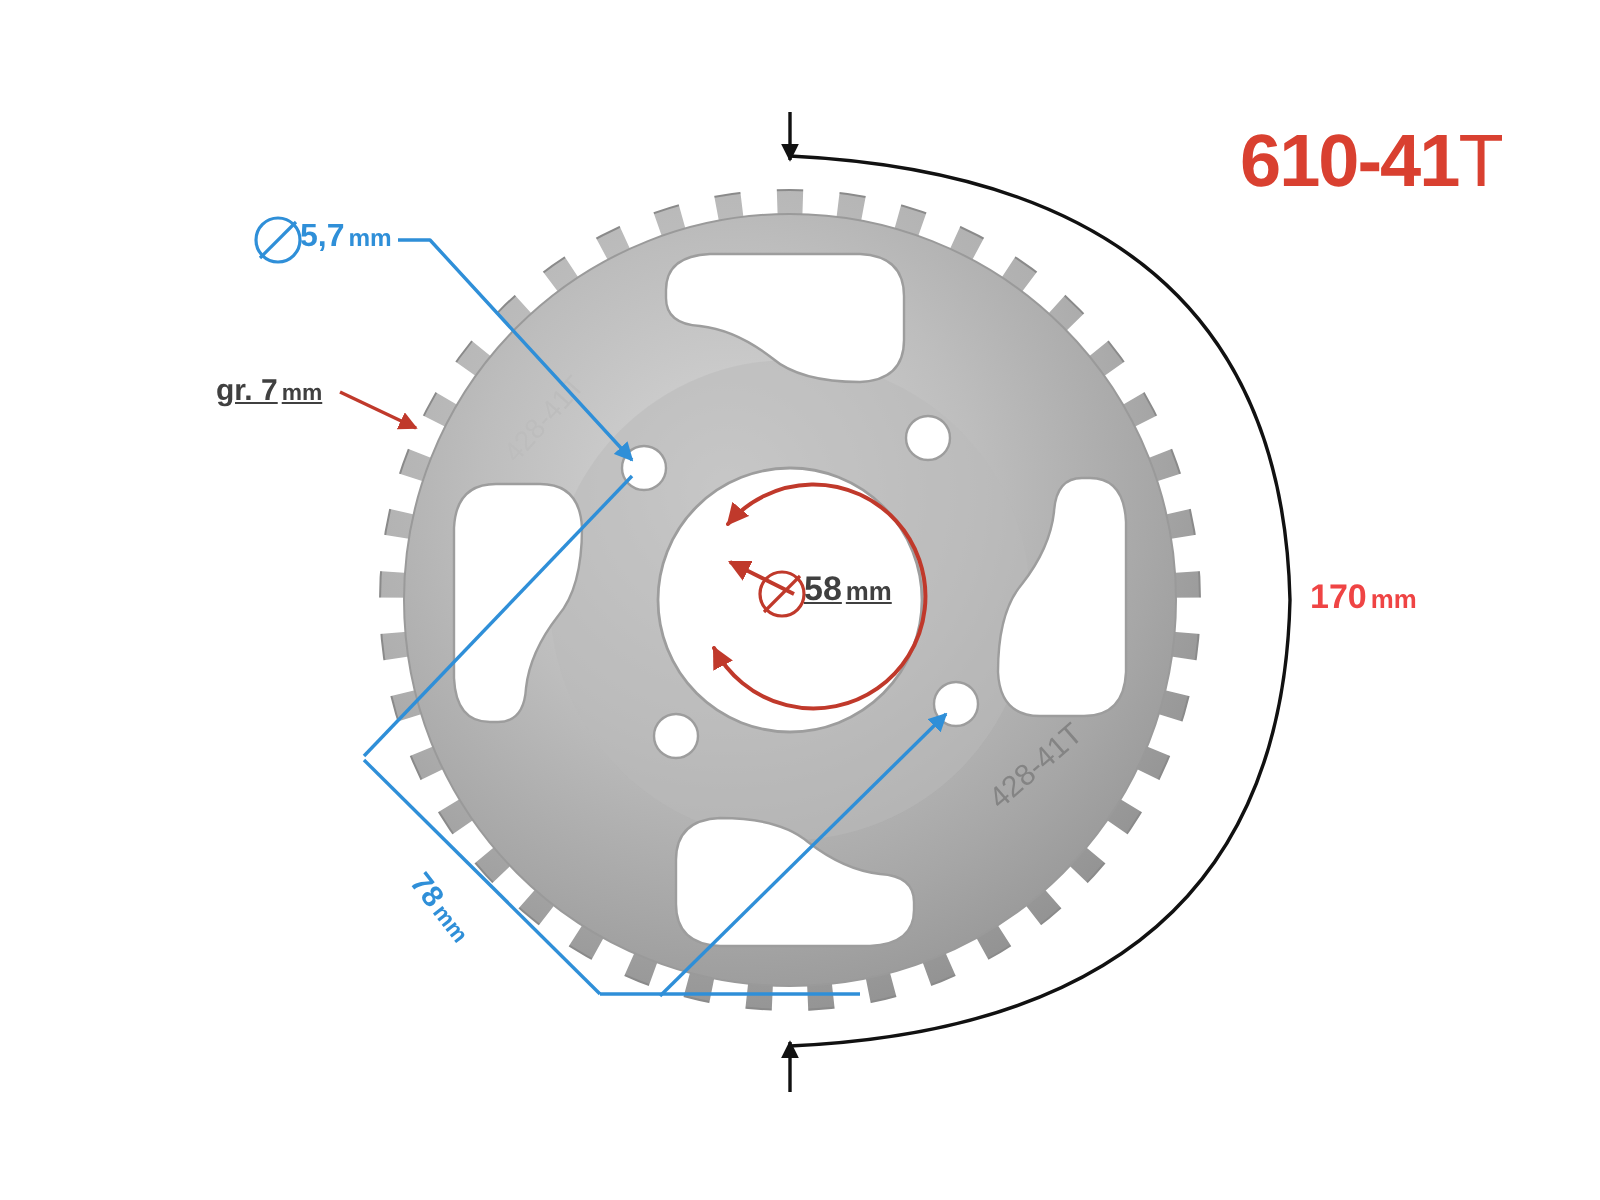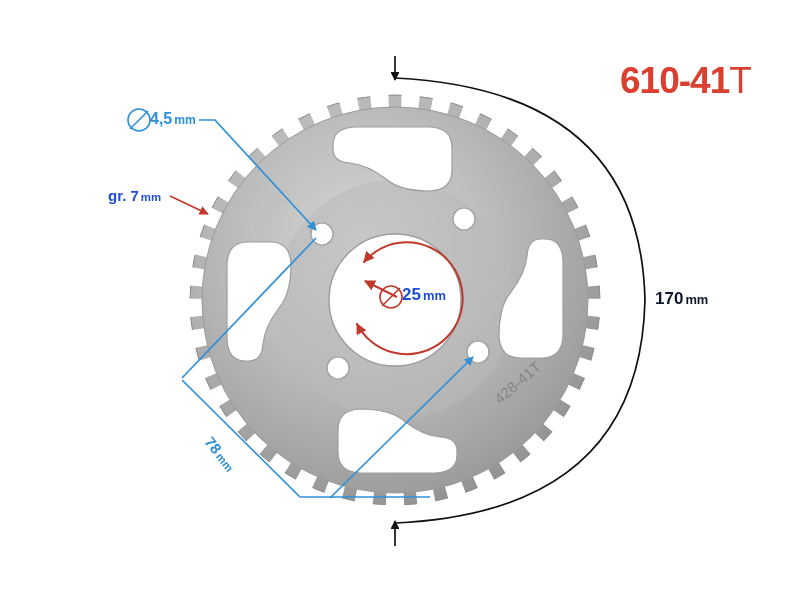--- a/index.html
+++ b/index.html
@@ -41,22 +41,22 @@
     white-space: nowrap;
     font-weight: bold;
     line-height: 1;
   }
   .dim-label .unit {
     font-size: 0.76em;
     font-weight: bold;
     margin-left: 2px;
   }
   .lbl-blue  { color: #2f8fd8; }
-  .lbl-red   { color: #1d4ed8; }
-  .lbl-black { color: #0f172a; }
+  .lbl-red   { color: #404040; text-decoration: underline; }
+  .lbl-black { color: #ef4444; }
 
   #label-bore-dia   { left: 402px; top: 286px; font-size: 17px; }
   #label-hole-dia   { left: 150px; top: 111px; font-size: 16px; }
   #label-outer-dia  { left: 655px; top: 290px; font-size: 17px; }
   #label-thickness  { left: 108px; top: 188px; font-size: 15px; }
   #label-bolt-circle {
     left: 214px; top: 434px;
     font-size: 15px;
     transform: rotate(52deg);
     transform-origin: 0 0;
@@ -287,25 +287,25 @@
 
   <div class="part-code-title">
     <span>610-41</span><span class="suffix">T</span>
   </div>
 
   <div class="dim-label lbl-black" id="label-outer-dia">
     <span>170</span><span class="unit">mm</span>
   </div>
 
   <div class="dim-label lbl-red" id="label-bore-dia">
-    <span>25</span><span class="unit">mm</span>
+    <span>58</span><span class="unit">mm</span>
   </div>
 
   <div class="dim-label lbl-blue" id="label-hole-dia">
-    <span>4,5</span><span class="unit">mm</span>
+    <span>5,7</span><span class="unit">mm</span>
   </div>
 
   <div class="dim-label lbl-blue" id="label-bolt-circle">
     <span>78</span><span class="unit">mm</span>
   </div>
 
   <div class="dim-label lbl-red" id="label-thickness">
     <span>gr. 7</span><span class="unit">mm</span>
   </div>
 

